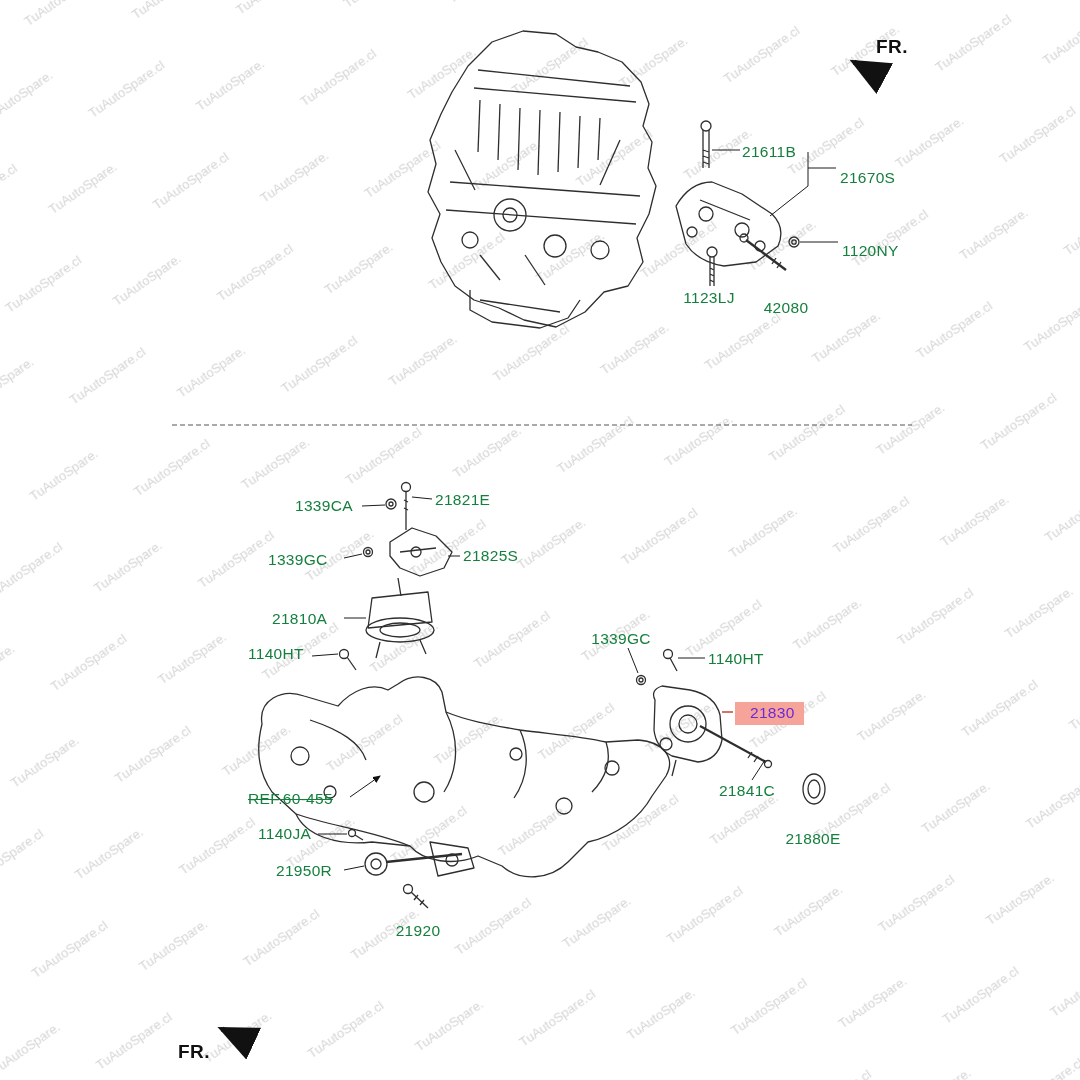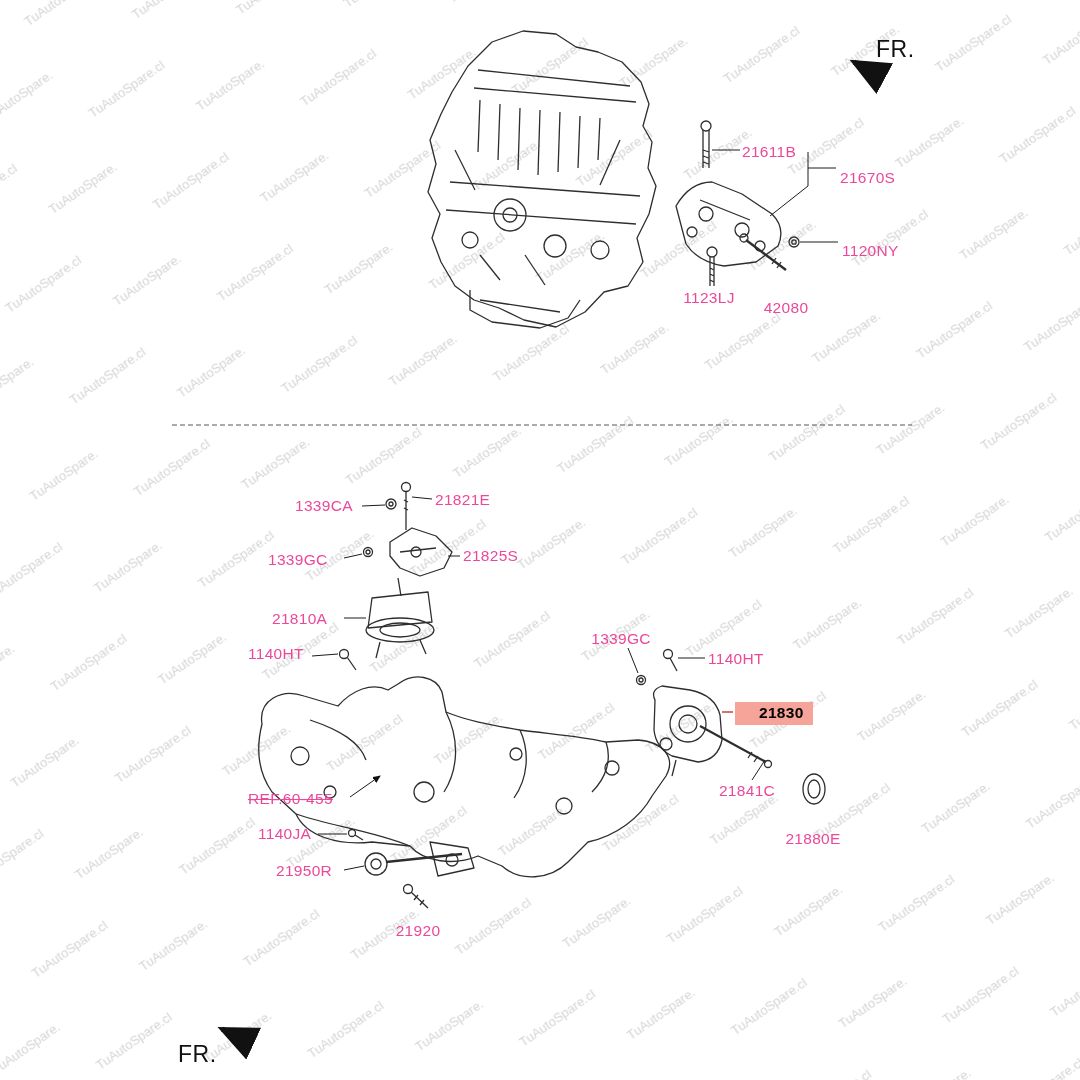--- a/index.html
+++ b/index.html
@@ -6,30 +6,30 @@
   .canvas{
     position:relative;width:1080px;height:1080px;background:#ffffff;
     font-family:"Liberation Sans",sans-serif;overflow:hidden;
   }
   svg.art{position:absolute;left:0;top:0;width:1080px;height:1080px;}
   .wmt{
     font-family:"Liberation Sans",sans-serif;
     font-size:13px;fill:#c6c6c6;opacity:.75;
   }
   .lbl{
-    position:absolute;font-size:15.5px;color:#ec4899;letter-spacing:.3px;
+    position:absolute;font-size:15.5px;color:#15803d;letter-spacing:.3px;
     white-space:nowrap;line-height:1;
   }
   .lbl.c{transform:translateX(-50%);}
   .lbl.hl{
-    background:#f6a49a;color:#000000;padding:3px 9px 4px 24px;font-weight:bold;
+    background:#f6a49a;color:#6d28d9;padding:3px 9px 4px 15px;font-weight:normal;
   }
   .lbl.ref{text-decoration:line-through;}
   .fr{
-    position:absolute;font-size:23px;font-weight:normal;color:#111;
+    position:absolute;font-size:19px;font-weight:bold;color:#111;
     letter-spacing:.5px;
     text-align:center;
   }
 </style>
 </head>
 <body>
 
 <div class="canvas">
 
   <svg class="art" viewBox="0 0 1080 1080">

